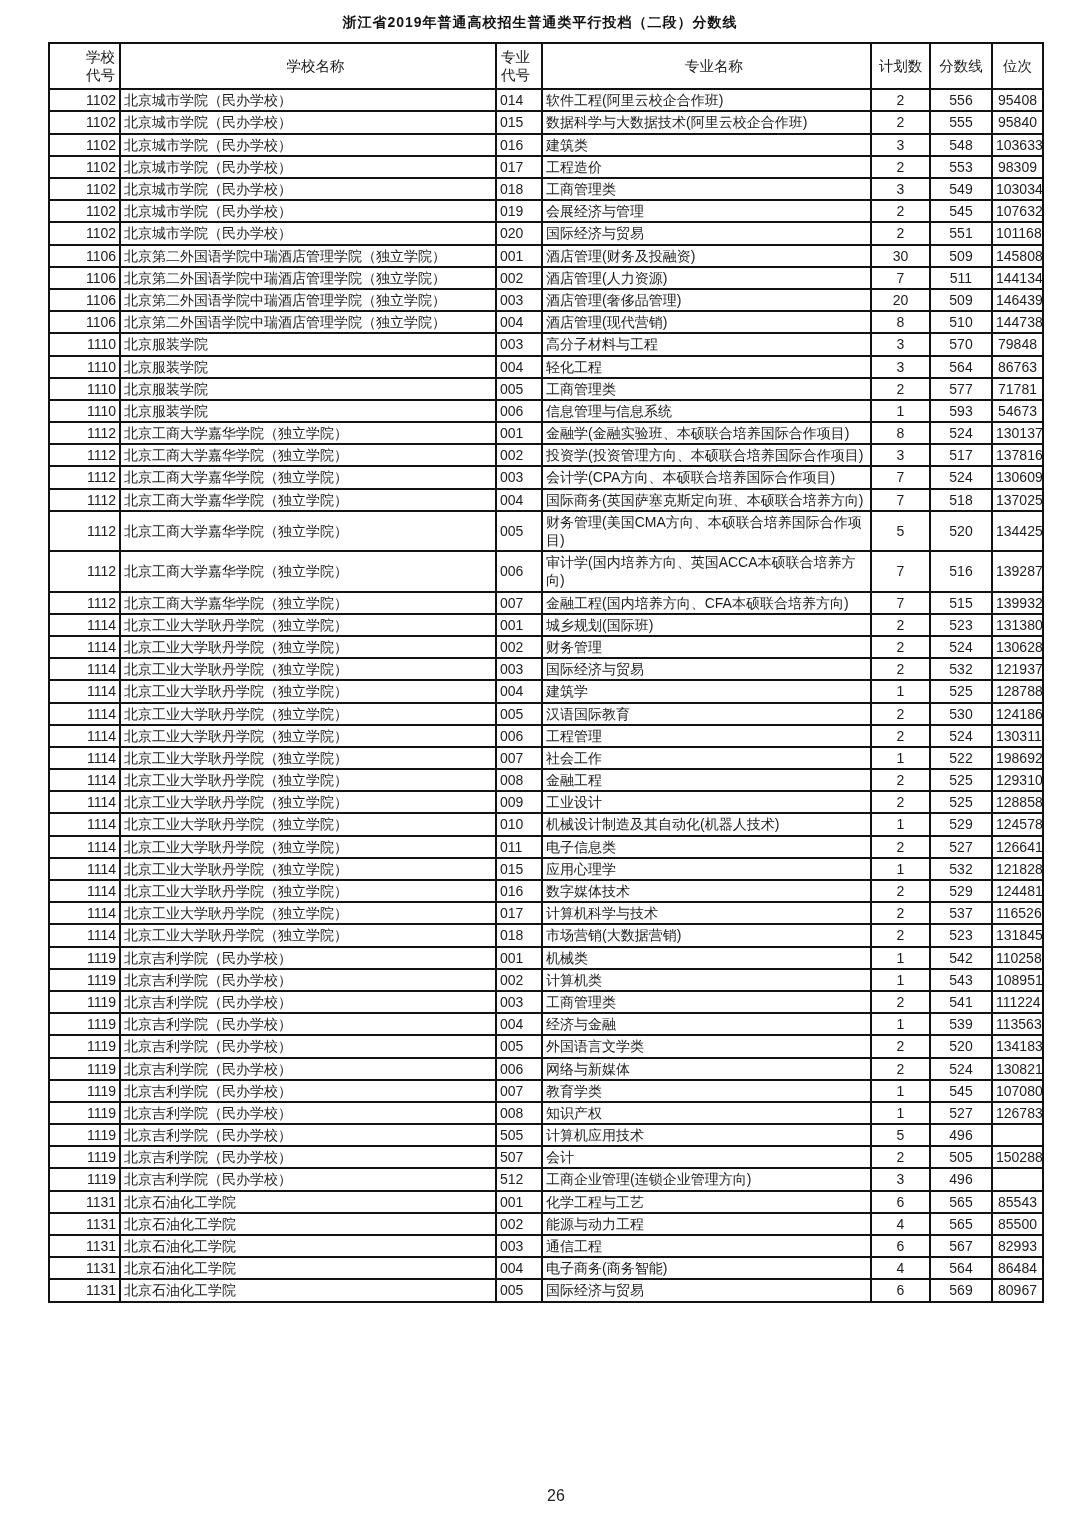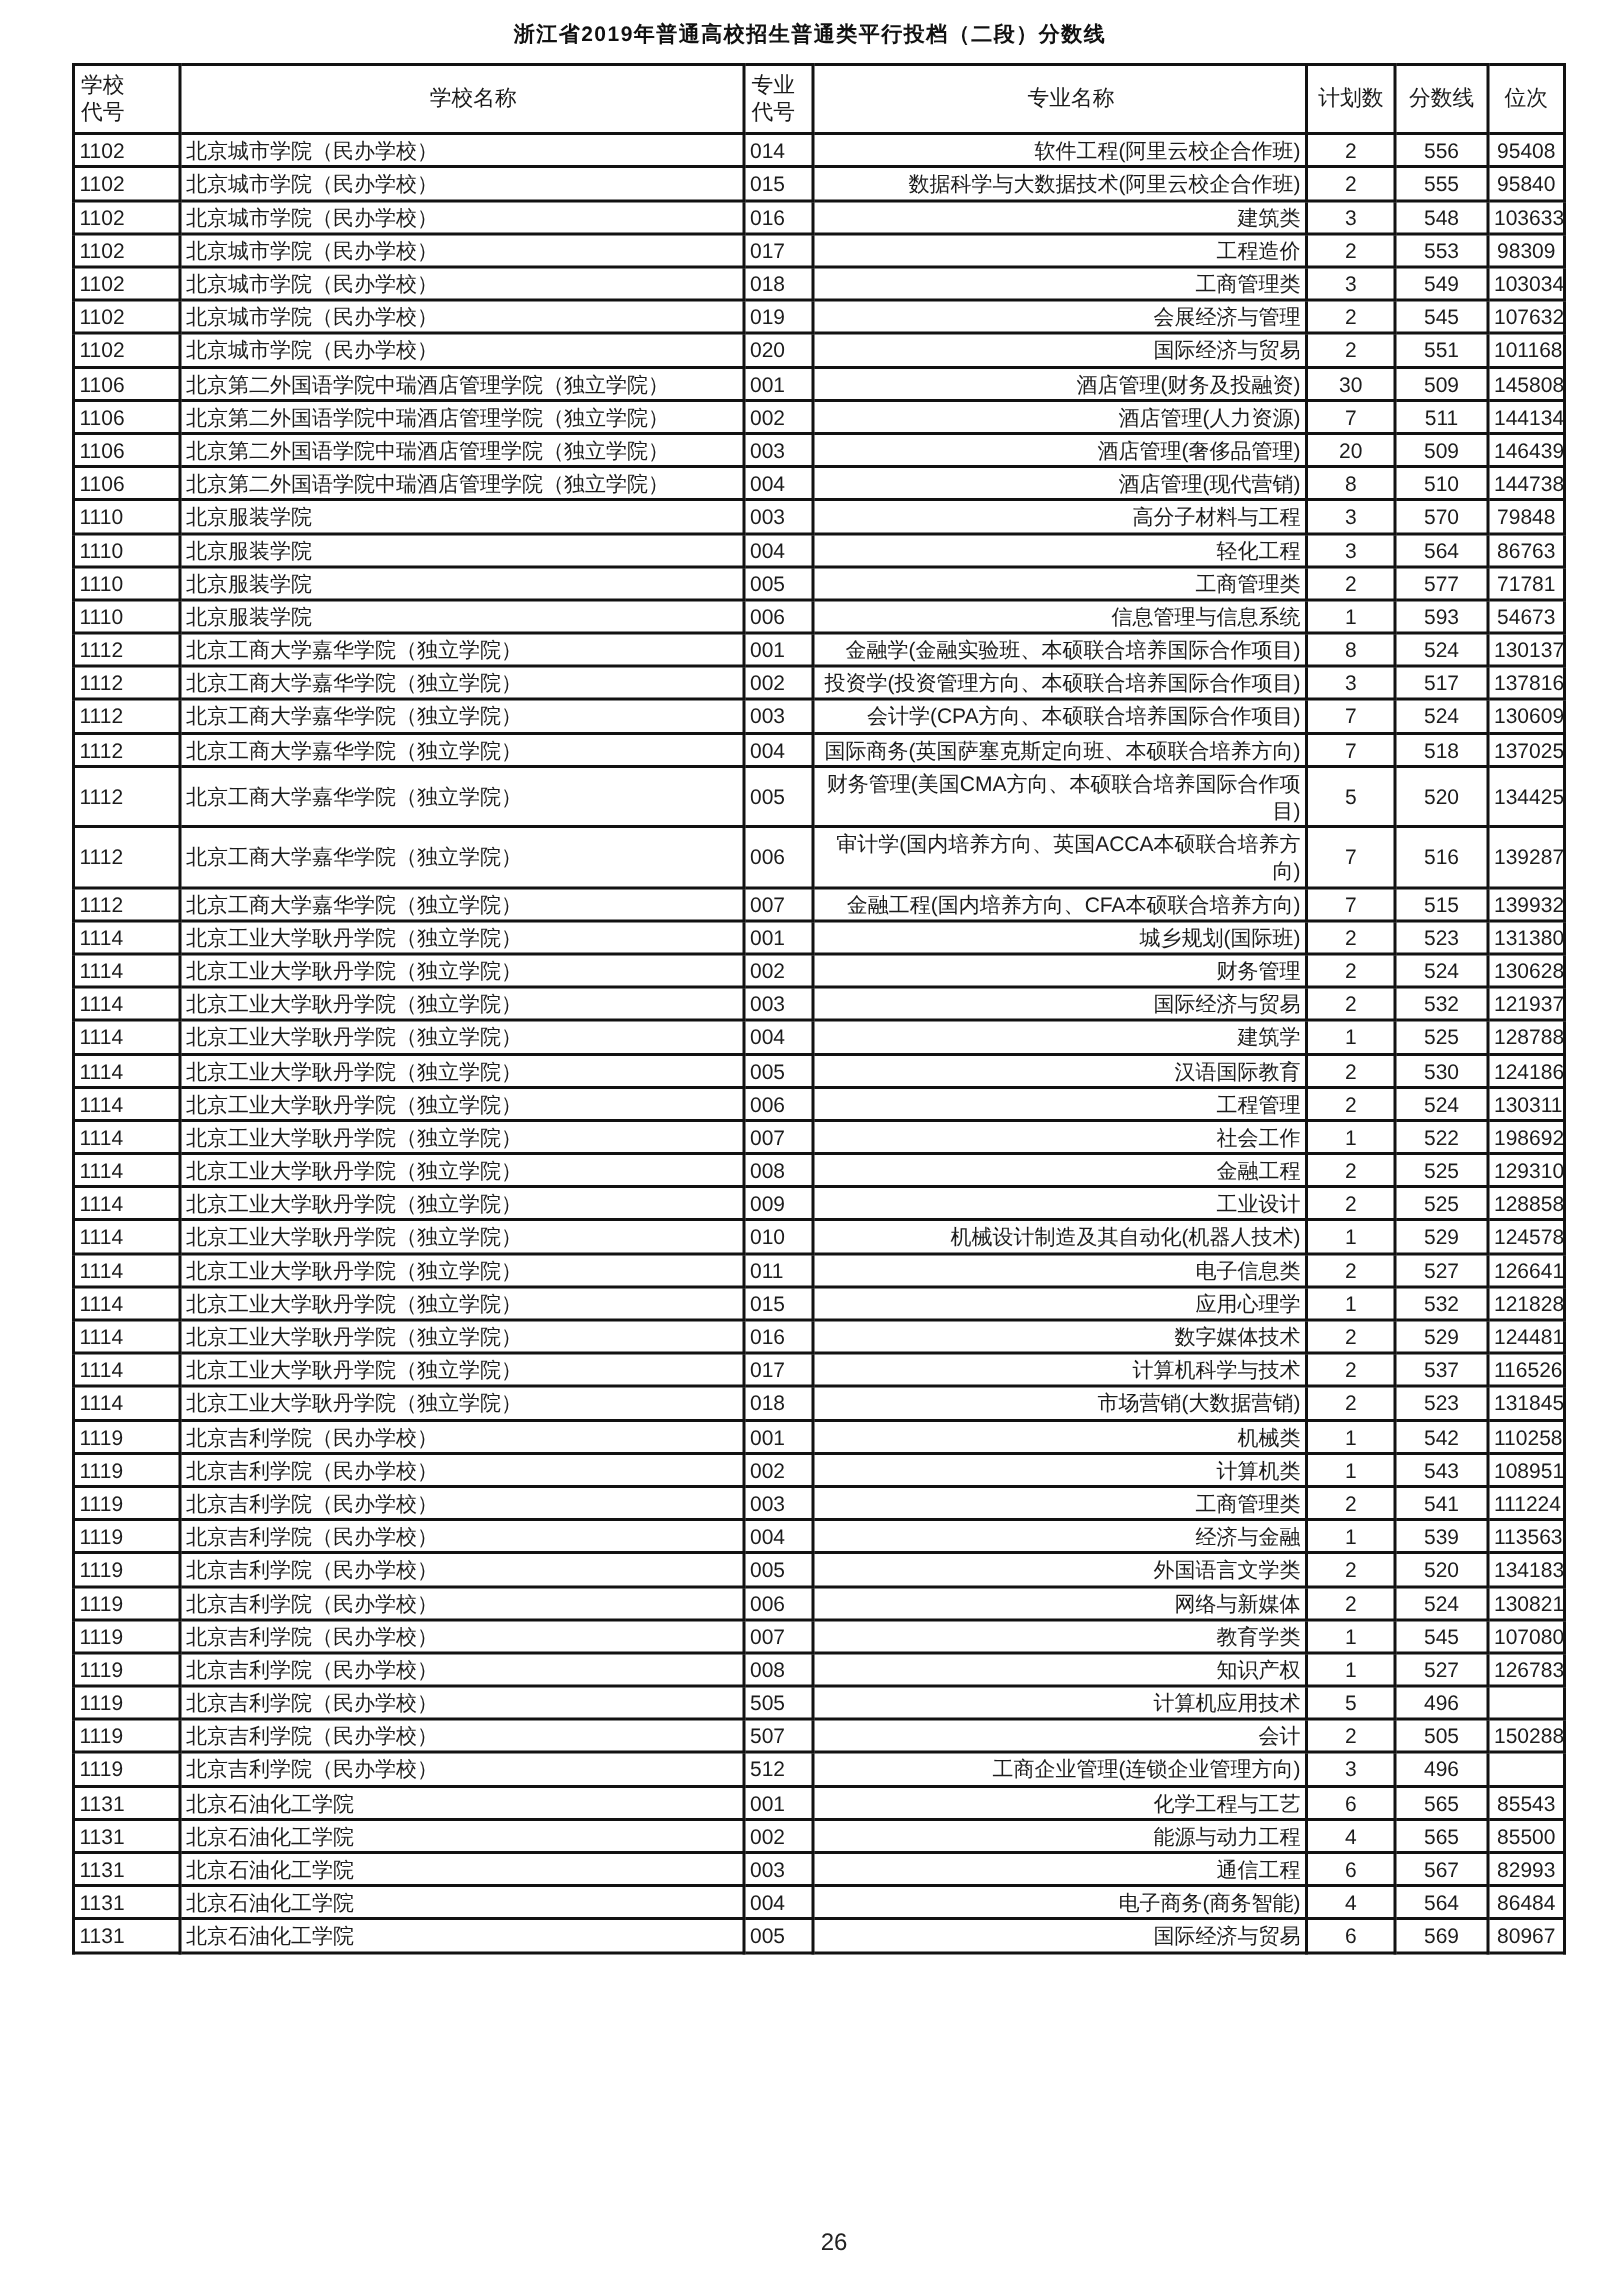--- a/index.html
+++ b/index.html
@@ -52,24 +52,24 @@
     white-space: pre-line;
     color: #1a1a1a;
   }
   .score-table td {
     font-size: 14px;
     line-height: 1.3;
     padding: 1px 3px;
     color: #1c1c1c;
   }
   
-  .col-school-code { width: 71px;  text-align: left; border-radius: 21px; }
+  .col-school-code { width: 71px;  text-align: right; border-radius: 21px; }
   .col-school-name { width: 376px; text-align: left; padding-left: 7px; }
   .col-major-code  { width: 46px;  text-align: left; }
-  .col-major-name  { width: 329px; text-align: right; padding-left: 7px; }
+  .col-major-name  { width: 329px; text-align: left; padding-left: 7px; }
   .col-plan-count  { width: 59px;  text-align: center; border-radius: 20px; }
   .col-score-line  { width: 62px;  text-align: center; }
   .col-rank        { width: 51px;  text-align: center; padding-left: 1px; padding-right: 1px; }
   th.col-school-name, th.col-major-name { text-align: center; padding-left: 19px; }
   .page-number {
     position: absolute;
     bottom: 22px;
     left: 16px;
     width: 100%;
     text-align: center;

